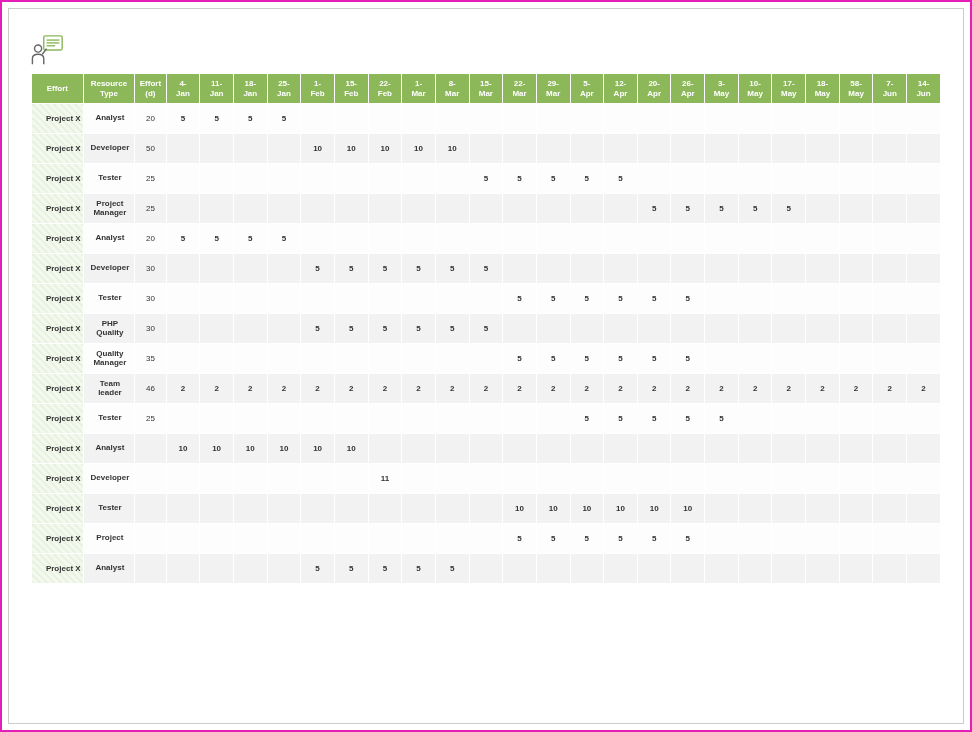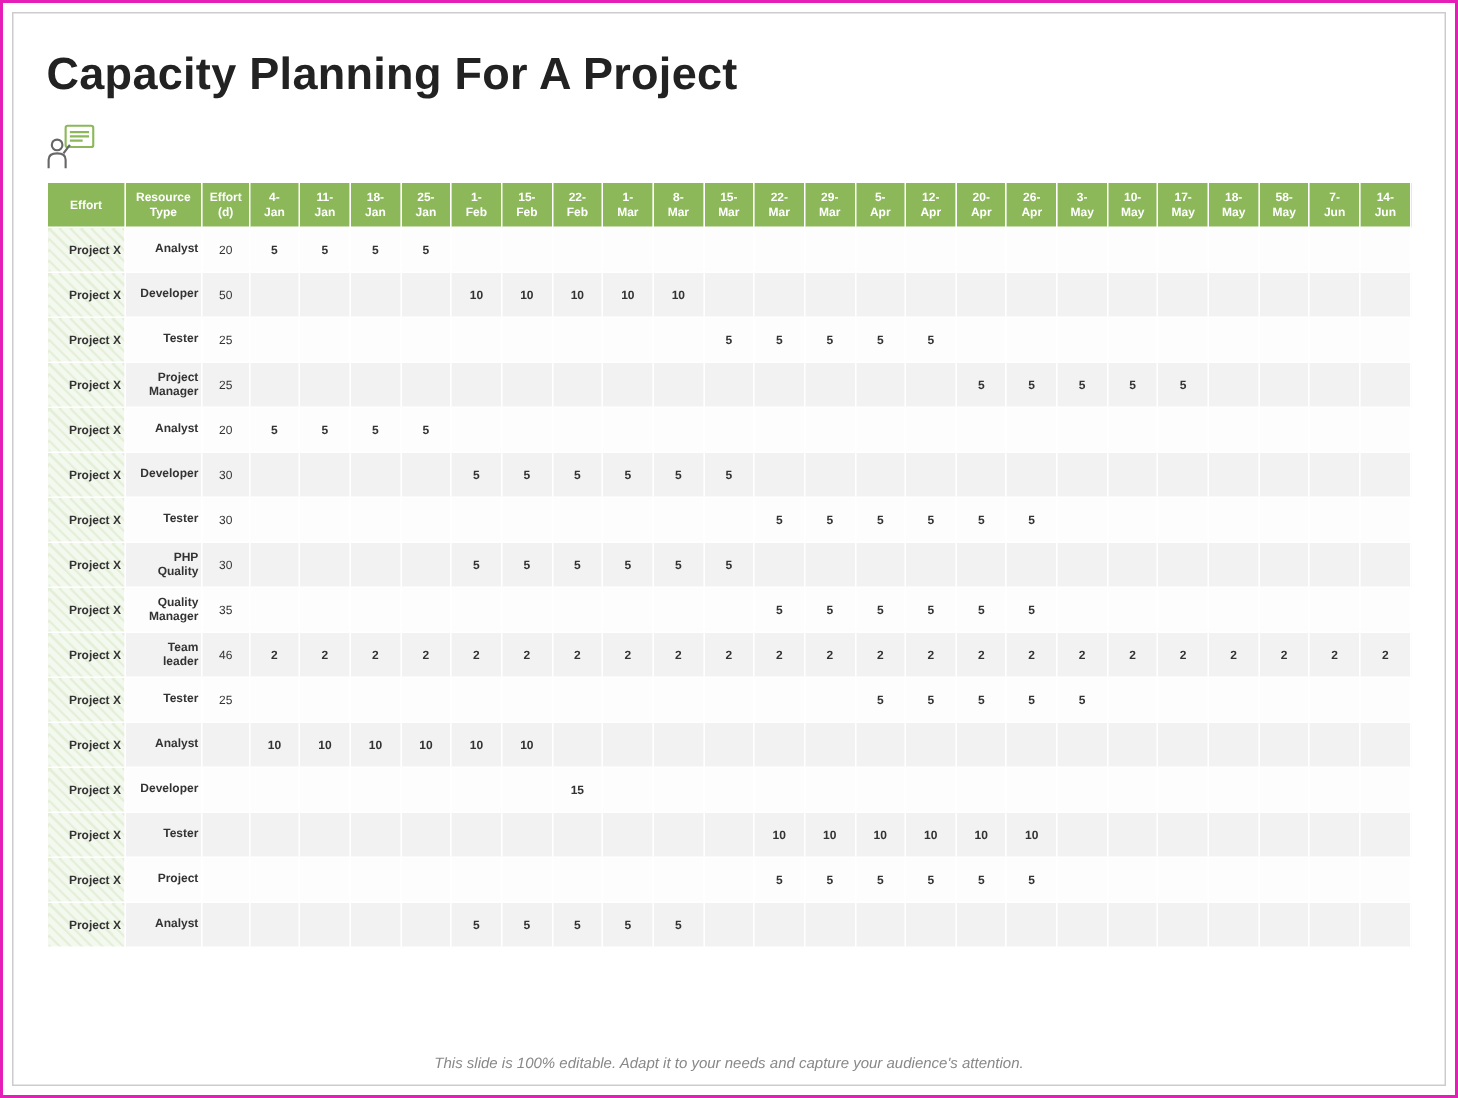--- a/index.html
+++ b/index.html
@@ -72,21 +72,21 @@
     padding-left: 6px;
     
     background-color: #f4f9ef;
     background-image: repeating-linear-gradient(
       45deg,
       #e3eed7 0, #e3eed7 1.5px,
       transparent 1.5px, transparent 5px
     );
   }
   table.grid td.resource-cell {
-    text-align: right;
+    text-align: center;
     padding-left: 4px;
     font-size: 8px;
     line-height: 1.05;
   }
   
   tbody tr:nth-child(odd)  td.val-cell,
   tbody tr:nth-child(odd)  td.resource-cell { background: #fdfdfd; }
   tbody tr:nth-child(even) td.val-cell,
   tbody tr:nth-child(even) td.resource-cell { background: #f2f2f2; }
   table.grid td.val-cell { font-weight: 600; }
@@ -100,21 +100,20 @@
     font-style: italic;
     color: #888;
   }
 </style>
 </head>
 <body>
 
 <div class="outer-frame">
   <div class="inner-frame">
 
-    <div class="title">Capacity Planning For A Project</div>
 
     <div class="icon-wrap">
       <svg viewBox="0 0 48 48">
         <rect x="18" y="4" width="26" height="20" rx="2" fill="none" stroke="#8cb85a" stroke-width="2"></rect>
         <line x1="22" y1="10" x2="40" y2="10" stroke="#8cb85a" stroke-width="2"></line>
         <line x1="22" y1="14" x2="40" y2="14" stroke="#8cb85a" stroke-width="2"></line>
         <line x1="22" y1="18" x2="34" y2="18" stroke="#8cb85a" stroke-width="2"></line>
         <circle cx="10" cy="22" r="5" fill="none" stroke="#666" stroke-width="2"></circle>
         <path d="M2 44 v-8 q0-6 8-6 t8 6 v8" fill="none" stroke="#666" stroke-width="2"></path>
         <line x1="16" y1="30" x2="22" y2="22" stroke="#666" stroke-width="2"></line>
@@ -592,21 +591,21 @@
           <tr>
             <td class="project-cell">Project X</td>
             <td class="resource-cell val-cell">Developer</td>
             <td class="val-cell effort-cell"></td>
             <td class="val-cell"></td>
             <td class="val-cell"></td>
             <td class="val-cell"></td>
             <td class="val-cell"></td>
             <td class="val-cell"></td>
             <td class="val-cell"></td>
-            <td class="val-cell">15</td>
+            <td class="val-cell">11</td>
             <td class="val-cell"></td>
             <td class="val-cell"></td>
             <td class="val-cell"></td>
             <td class="val-cell"></td>
             <td class="val-cell"></td>
             <td class="val-cell"></td>
             <td class="val-cell"></td>
             <td class="val-cell"></td>
             <td class="val-cell"></td>
             <td class="val-cell"></td>
@@ -697,16 +696,15 @@
             <td class="val-cell"></td>
             <td class="val-cell"></td>
             <td class="val-cell"></td>
             <td class="val-cell"></td>
             <td class="val-cell"></td>
             <td class="val-cell"></td>
           </tr>
         </tbody>
     </table>
 
-    <div class="footnote">This slide is 100% editable. Adapt it to your needs and capture your audience's attention.</div>
 
   </div>
 </div>
 
 </body></html>

